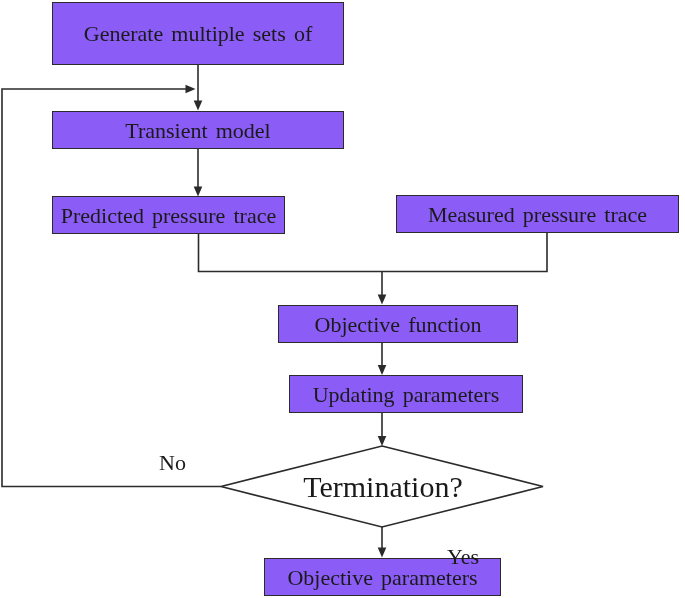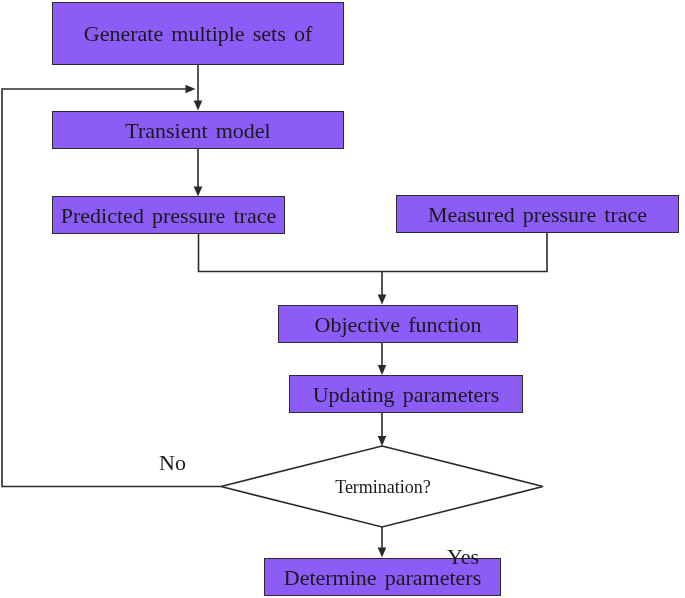--- a/index.html
+++ b/index.html
@@ -47,21 +47,21 @@
   #node-determine  { left: 264px; top: 558px; width: 237px; height: 38px; }
   .diamond-label {
     position: absolute;
     left: 263px;
     top: 473px;
     width: 240px;
     height: 28px;
     display: flex;
     align-items: center;
     justify-content: center;
-    font-size: 18px;
+    font-size: 30px;
     word-spacing: 0.12em;
   }
   .edge-label {
     position: absolute;
     font-size: 22px;
     text-align: right;
   }
   #label-no  { left: 130px; top: 450px; width: 56px; }
   #label-yes { left: 423px; top: 544px; width: 56px; }
 </style>
@@ -115,19 +115,19 @@
 
   <div class="node" id="node-updating">
     <span>Updating parameters</span>
   </div>
 
   <div class="diamond-label">
     <span>Termination?</span>
   </div>
 
   <div class="node" id="node-determine">
-    <span>Determine parameters</span>
+    <span>Objective parameters</span>
   </div>
 
   <span class="edge-label" id="label-no">No</span>
   <span class="edge-label" id="label-yes">Yes</span>
 
 </div>
 
 </body></html>

